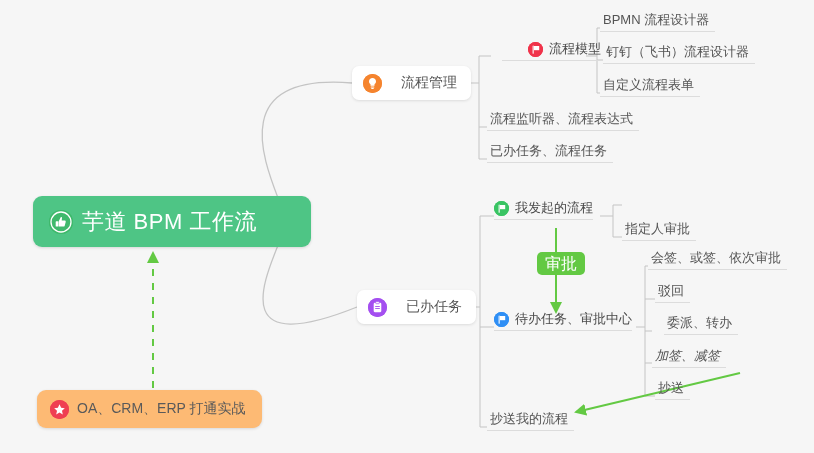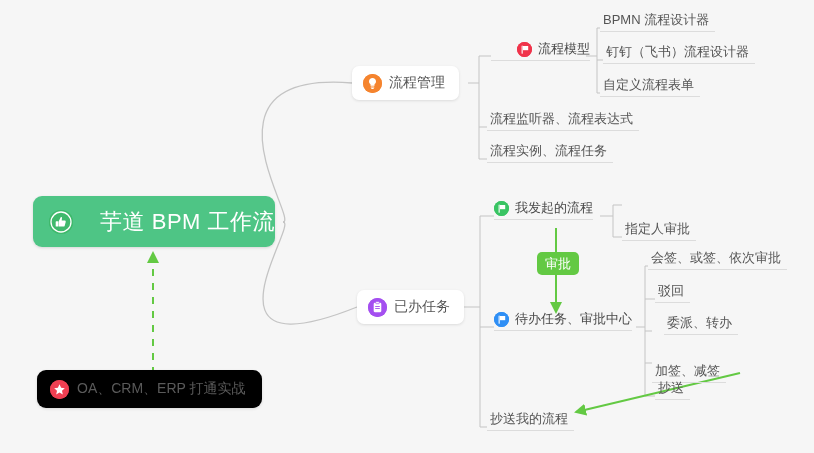--- a/index.html
+++ b/index.html
@@ -26,30 +26,29 @@
     width: 814px;
     height: 453px;
     pointer-events: none;
   }
 
   
   .root-node {
     position: absolute;
     left: 33px;
     top: 196px;
-    width: 242px;
+    width: 278px;
     height: 51px;
     background: #4ec585;
     border-radius: 9px;
     box-shadow: 0 1px 3px rgba(0,0,0,0.13);
     display: flex;
     align-items: center;
     padding-left: 16px;
     box-sizing: border-box;
-    justify-content: space-between;
   }
   .root-label {
     color: #ffffff;
     font-size: 22px;
     letter-spacing: 0.5px;
     margin-left: 9px;
     white-space: nowrap;
   }
 
   
@@ -57,20 +56,21 @@
     position: absolute;
     background: #ffffff;
     border-radius: 7px;
     box-shadow: 0 1px 3px rgba(0,0,0,0.11);
     display: flex;
     align-items: center;
     height: 34px;
     padding: 0 14px 0 11px;
     box-sizing: border-box;
     white-space: nowrap;
+    gap: 12px;
   }
   .branch-label {
     color: #555555;
     font-size: 14px;
     margin-left: 7px;
   }
   #branch-liucheng { left: 352px; top: 66px; }
   #branch-shenpi  { left: 357px; top: 290px; }
 
   
@@ -81,21 +81,21 @@
     white-space: nowrap;
     padding-bottom: 3px;
     border-bottom: 1px solid #dcdcdc;
   }
   .l2-label {
     color: #4a4a4a;
     font-size: 13px;
     margin-left: 6px;
     line-height: 16px;
   }
-  #l2-moxing   { left: 491px; top: 41px; padding-left: 26px; }
+  #l2-moxing   { left: 502px; top: 41px; padding-left: 26px; }
   #l2-wofaqi   { left: 494px; top: 200px; align-items: center; }
   #l2-daiban   { left: 494px; top: 311px; }
 
   
   .leaf-node {
     position: absolute;
     color: #555555;
     font-size: 13px;
     line-height: 16px;
     white-space: nowrap;
@@ -110,21 +110,21 @@
   #leaf-bpmn     { left: 600px; top: 12px;  }
   #leaf-dingding { left: 603px; top: 44px;  }
   #leaf-zidingyi { left: 600px; top: 77px;  }
   
   #leaf-faqi     { left: 622px; top: 189px; }
   #leaf-zhiding  { left: 622px; top: 221px; }
   
   #leaf-huiqian  { left: 648px; top: 250px; }
   #leaf-bohui    { left: 655px; top: 283px; }
   #leaf-weipai   { left: 664px; top: 315px; }
-  #leaf-jiaqian  { left: 652px; top: 363px; }
+  #leaf-jiaqian  { left: 652px; top: 348px; font-style: italic; }
   #leaf-chaosong { left: 655px; top: 380px; }
   
   #leaf-chaosongwo { left: 487px; top: 411px; }
 
   
   .icon {
     display: inline-block;
     border-radius: 50%;
     position: relative;
     flex: 0 0 auto;
@@ -139,23 +139,23 @@
   .ic-purple { background: #a44ff0; }
   .ic-red    { background: #ef3f52; }
   .ic-flagred   { background: #f0334a; }
   .ic-flaggreen { background: #39c463; }
   .ic-flagblue  { background: #2f8ff5; }
 
   
   .note-card {
     position: absolute;
     left: 37px;
-    top: 370px;
+    top: 390px;
     height: 38px;
-    background: #000000;
+    background: #fdba74;
     border-radius: 9px;
     box-shadow: 0 1px 3px rgba(0,0,0,0.12);
     display: flex;
     align-items: center;
     padding: 0 16px 0 13px;
     box-sizing: border-box;
     white-space: nowrap;
   }
   .note-label {
     color: #5a5a5a;
@@ -163,21 +163,21 @@
     margin-left: 8px;
   }
 
   
   .callout-badge {
     position: absolute;
     left: 537px;
     top: 252px;
     background: #63c943;
     color: #ffffff;
-    font-size: 13px;
+    font-size: 16px;
     border-radius: 5px;
     padding: 5px 8px;
     white-space: nowrap;
     line-height: 13px;
   }
 </style>
 </head>
 <body>
 
 <div id="canvas">
@@ -270,21 +270,21 @@
       </svg>
     </span>
     <span class="l2-label">流程模型</span>
   </div>
 
   <div class="leaf-node" id="leaf-dingding">钉钉（飞书）流程设计器</div>
   <div class="leaf-node" id="leaf-bpmn">BPMN 流程设计器</div>
   <div class="leaf-node" id="leaf-zidingyi">自定义流程表单</div>
 
   <div class="leaf-node" id="leaf-jianting">流程监听器、流程表达式</div>
-  <div class="leaf-node" id="leaf-shili">流程实例、流程任务</div>
+  <div class="leaf-node" id="leaf-shili">已办任务、流程任务</div>
 
   <div class="branch-node" id="branch-shenpi">
     <span class="icon icon-md ic-purple">
       <svg viewBox="0 0 19 19" width="19" height="19">
         <circle cx="9.5" cy="9.5" r="9.5" fill="#a44ff0"></circle>
         <rect x="5.7" y="4.8" width="7.6" height="9.4" rx="1.1" fill="#ffffff"></rect>
         <rect x="7.7" y="3.6" width="3.6" height="2.1" rx="0.7" fill="#ffffff" stroke="#a44ff0" stroke-width="0.7"></rect>
         <rect x="7.2" y="8.0" width="4.6" height="0.9" fill="#a44ff0"></rect>
         <rect x="7.2" y="10.0" width="4.6" height="0.9" fill="#a44ff0"></rect>
       </svg>

